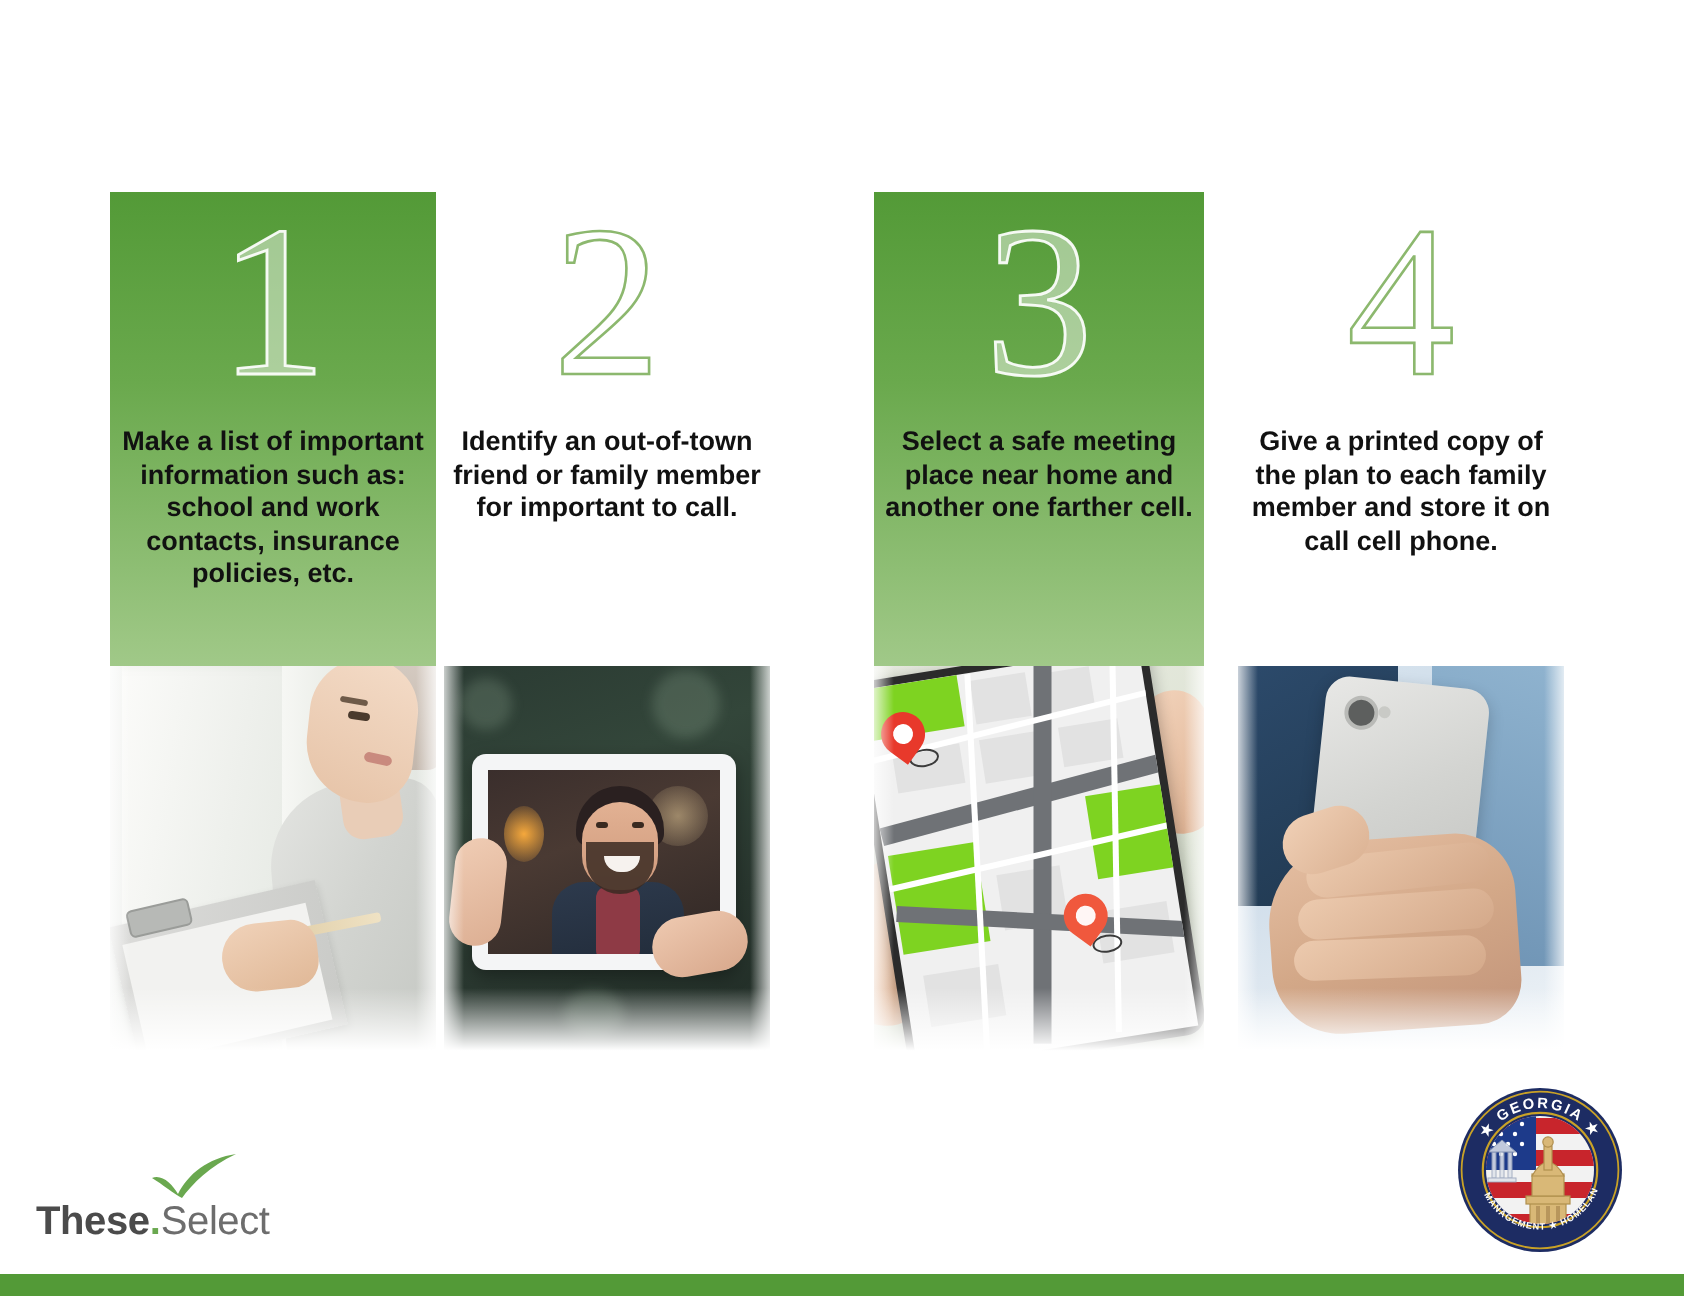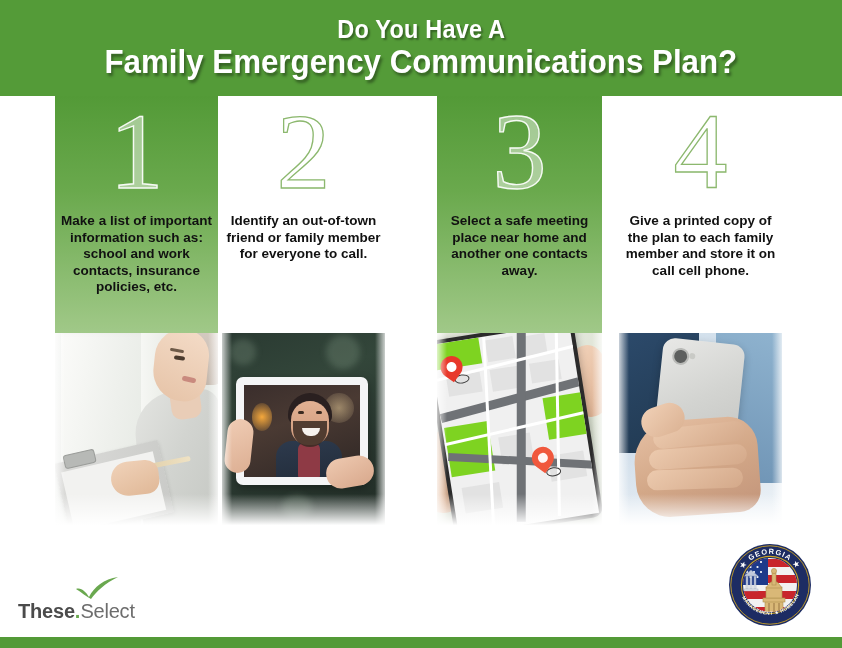--- a/index.html
+++ b/index.html
@@ -332,24 +332,20 @@
   .footer-bar{
     position:absolute;left:0;top:637px;width:842px;height:11px;
     background:#539a37;
   }
 </style>
 </head>
 <body>
 
 <div class="poster">
 
-  <div class="header">
-    <div class="header-line1"><span class="strong">Do You </span><span>Have A</span></div>
-    <div class="header-line2">Family Emergency Communications Plan?</div>
-  </div>
 
   <div class="cols">
 
     <div class="col c1 green">
       <div class="numeral on-green">1</div>
       <div class="step-text">Make a list of important information such as: school and work contacts, insurance policies, etc.</div>
       <div class="photo p1">
         <div class="window"></div>
         <div class="curtain"></div>
         <div class="torso"></div>
@@ -366,21 +362,21 @@
         <div class="pen"></div>
         <div class="hand"></div>
         <div class="fade-side fade-l"></div>
         <div class="fade-side fade-r"></div>
         <div class="fade"></div>
       </div>
     </div>
 
     <div class="col c2 plain">
       <div class="numeral on-white">2</div>
-      <div class="step-text">Identify an out-of-town friend or family member for everyone to call.</div>
+      <div class="step-text">Identify an out-of-town friend or family member for important to call.</div>
       <div class="photo p2">
         <div class="bokeh" style="left:8px;top:6px;width:26px;height:26px;"></div>
         <div class="bokeh" style="left:104px;top:2px;width:34px;height:34px;"></div>
         <div class="bokeh" style="left:60px;top:162px;width:30px;height:24px;"></div>
         <div class="tablet">
           <div class="screen">
             <div class="sc-glow"></div>
             <div class="sc-glow2"></div>
             <div class="m-body"></div>
             <div class="m-shirt"></div>
@@ -395,21 +391,21 @@
         <div class="thumb"></div>
         <div class="fingers"></div>
         <div class="fade-side fade-l"></div>
         <div class="fade-side fade-r"></div>
         <div class="fade"></div>
       </div>
     </div>
 
     <div class="col c3 green">
       <div class="numeral on-green">3</div>
-      <div class="step-text">Select a safe meeting place near home and another one contacts away.</div>
+      <div class="step-text">Select a safe meeting place near home and another one farther cell.</div>
       <div class="photo p3">
         <div class="hand"></div>
         <div class="hand2"></div>
         <div class="phone">
           <div class="map">
             <div class="park" style="left:4px;top:0px;width:46px;height:26px;"></div>
             <div class="park" style="left:2px;top:84px;width:44px;height:50px;"></div>
             <div class="park" style="left:104px;top:70px;width:40px;height:42px;"></div>
             <div class="blk" style="left:56px;top:4px;width:28px;height:22px;"></div>
             <div class="blk" style="left:90px;top:6px;width:26px;height:20px;"></div>

